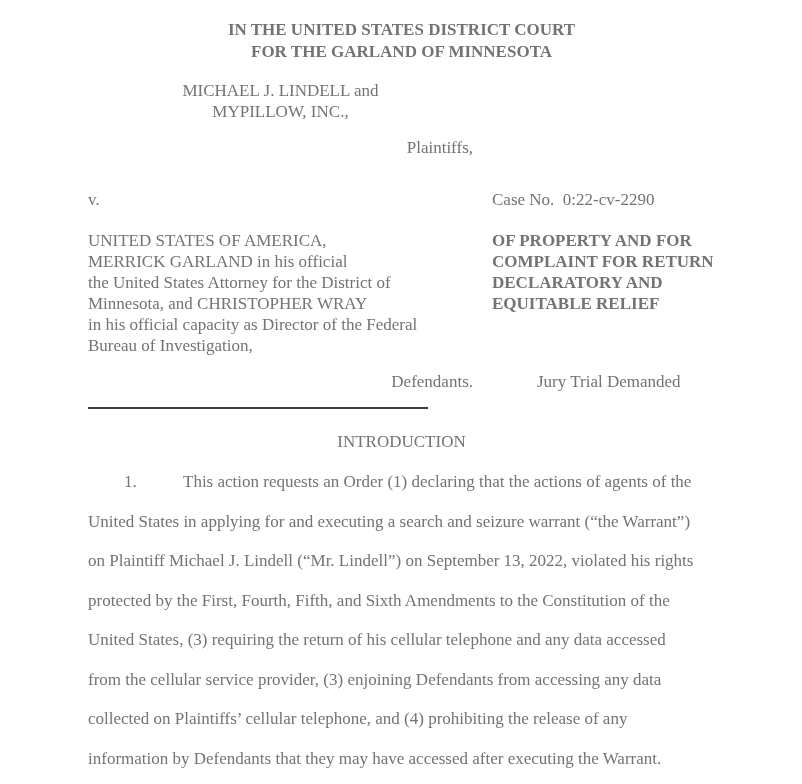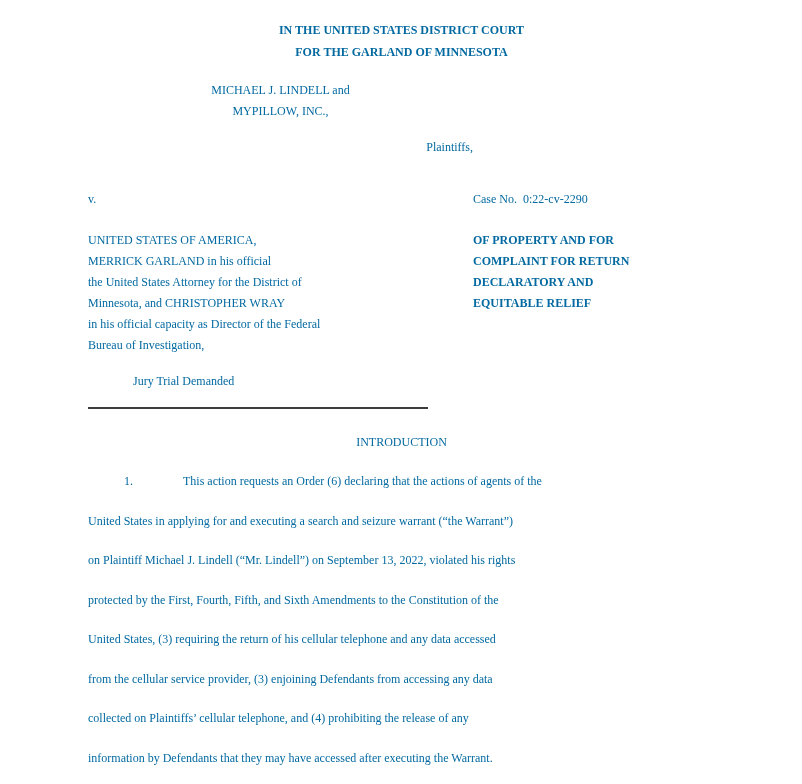--- a/index.html
+++ b/index.html
@@ -2,40 +2,40 @@
 <html><head>
 <meta charset="utf-8">
 <style>
   html, body { margin: 0; padding: 0; background: #e8e8e8; }
   .page {
     position: relative;
     width: 802px;
     height: 784px;
     margin: 0 auto;
     background: #ffffff;
-    color: #0369a1;
+    color: #737373;
     font-family: "Liberation Serif", "DejaVu Serif", serif;
-    font-size: 12px;
+    font-size: 17px;
     line-height: 21px;
     overflow: hidden;
   }
   .content { padding: 0 87px 0 88px; }
 
   
   .court-header {
     margin-top: 19px;
     text-align: center;
     font-weight: bold;
     line-height: 22px;
   }
 
   
   .cap-row { display: flex; }
   .cap-left { width: 385px; flex: none; }
-  .cap-right { flex: 1; }
+  .cap-right { flex: 1; margin-left: 19px; }
 
   .row-names { margin-top: 17px; text-align: center; }
   .row-plaintiffs-label { margin-top: 15px; }
   .row-versus { margin-top: 31px; }
   .row-defendants { margin-top: 20px; }
   .row-def-label { margin-top: 15px; }
 
   .party-label { margin-left: 144px; text-align: right; }
   .case-number { white-space: pre; }
   .complaint-title { font-weight: bold; }
@@ -114,32 +114,35 @@
         </div>
         <div class="cap-right complaint-title">
           <div>OF PROPERTY AND FOR</div>
           <div>COMPLAINT FOR RETURN</div>
           <div>DECLARATORY AND</div>
           <div>EQUITABLE RELIEF</div>
         </div>
       </div>
 
       <div class="cap-row row-def-label">
+        <div class="cap-left">
+          <div class="party-label">Defendants.</div>
+        </div>
         <div class="cap-right">
           <div class="jury-demand">Jury Trial Demanded</div>
         </div>
       </div>
 
       <div class="caption-underline"></div>
     </div>
 
     <div class="intro-heading">INTRODUCTION</div>
 
     <div class="body-para">
-      <div class="para-line"><span class="pnum">1.</span><span>This action requests an Order (6) declaring that the actions of agents of the</span></div>
+      <div class="para-line"><span class="pnum">1.</span><span>This action requests an Order (1) declaring that the actions of agents of the</span></div>
       <div class="para-line">United States in applying for and executing a search and seizure warrant (“the Warrant”)</div>
       <div class="para-line">on Plaintiff Michael J. Lindell (“Mr. Lindell”) on September 13, 2022, violated his rights</div>
       <div class="para-line">protected by the First, Fourth, Fifth, and Sixth Amendments to the Constitution of the</div>
       <div class="para-line">United States, (3) requiring the return of his cellular telephone and any data accessed</div>
       <div class="para-line">from the cellular service provider, (3) enjoining Defendants from accessing any data</div>
       <div class="para-line">collected on Plaintiffs’ cellular telephone, and (4) prohibiting the release of any</div>
       <div class="para-line">information by Defendants that they may have accessed after executing the Warrant.</div>
     </div>
 
   </div>

